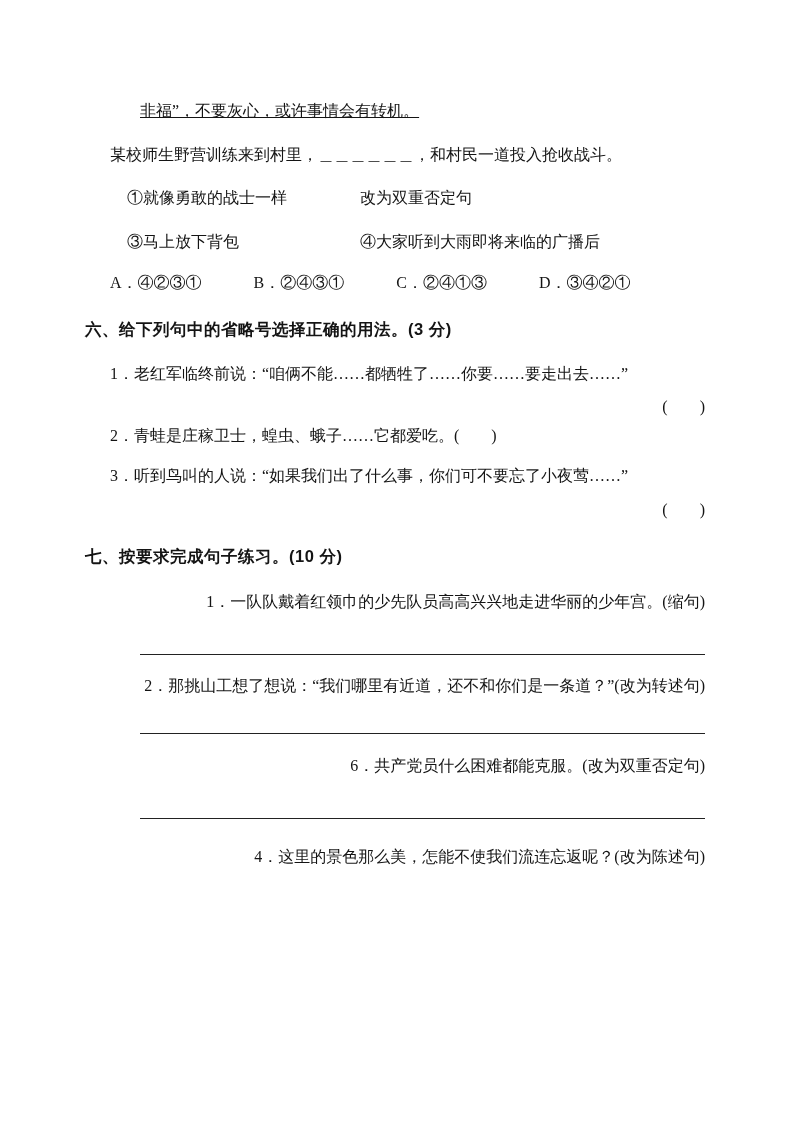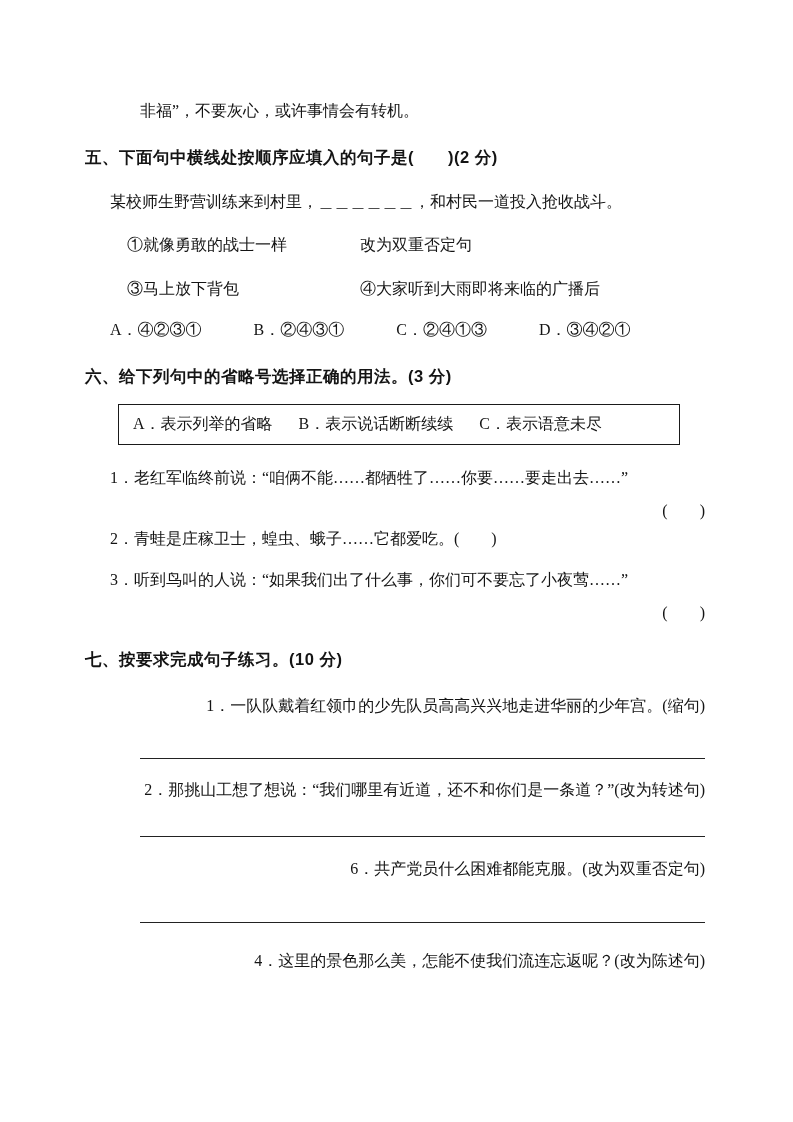--- a/index.html
+++ b/index.html
@@ -16,20 +16,21 @@
     color: #141414;
     font-family: "Liberation Serif", "DejaVu Serif", serif;
     font-size: 16px;
     line-height: 1.4;
     padding: 100px 88px 40px 85px;
     overflow: hidden;
   }
   p, h2 { margin: 0; }
   .cont {
     margin-left: 55px;
+    text-decoration: underline;
   }
   h2.sec {
     font-family: "Liberation Sans", "DejaVu Sans", sans-serif;
     font-size: 16.5px;
     font-weight: 700;
     letter-spacing: 0.5px;
     margin-top: 24px;
   }
   .ind { margin-left: 25px; }
   .sentence { margin-top: 22px; }
@@ -84,43 +85,37 @@
   .blank-tight { margin-top: 34px; }
 </style>
 </head>
 <body>
 
 <div class="page">
 
   <p class="cont">非福”，不要灰心，或许事情会有转机。</p>
 
   <section>
-    <h2 class="sec">五、下面句中横线处按顺序应填入的句子是(　　)(2 分)</h2>
     <p class="ind sentence">某校师生野营训练来到村里，＿＿＿＿＿＿，和村民一道投入抢收战斗。</p>
     <div class="opt-grid">
       <span>①就像勇敢的战士一样</span>
       <span>改为双重否定句</span>
       <span>③马上放下背包</span>
       <span>④大家听到大雨即将来临的广播后</span>
     </div>
     <div class="choices">
       <span>A．④②③①</span>
       <span>B．②④③①</span>
       <span>C．②④①③</span>
       <span>D．③④②①</span>
     </div>
   </section>
 
   <section>
     <h2 class="sec">六、给下列句中的省略号选择正确的用法。(3 分)</h2>
-    <div class="usage-box">
-      <span>A．表示列举的省略</span>
-      <span>B．表示说话断断续续</span>
-      <span>C．表示语意未尽</span>
-    </div>
 
     <div>
       <p class="q6-text">1．老红军临终前说：“咱俩不能……都牺牲了……你要……要走出去……”</p>
       <p class="ans-right">(　　)</p>
     </div>
 
     <div class="q6-row">
       <span>2．青蛙是庄稼卫士，蝗虫、蛾子……它都爱吃。</span>
       <span>(　　)</span>
     </div>

